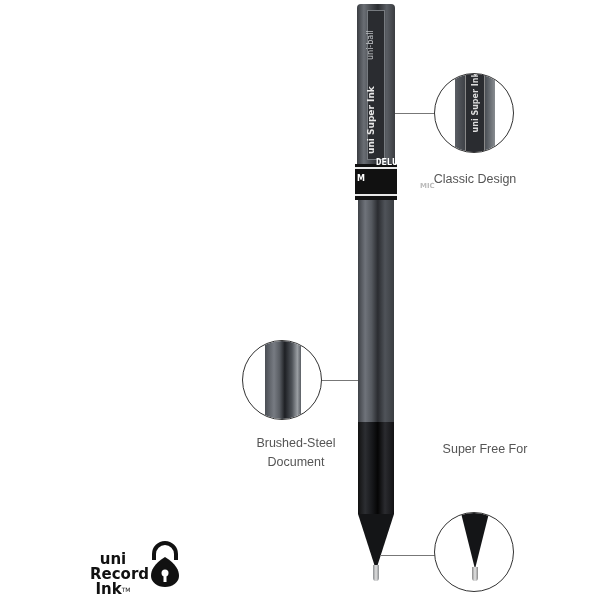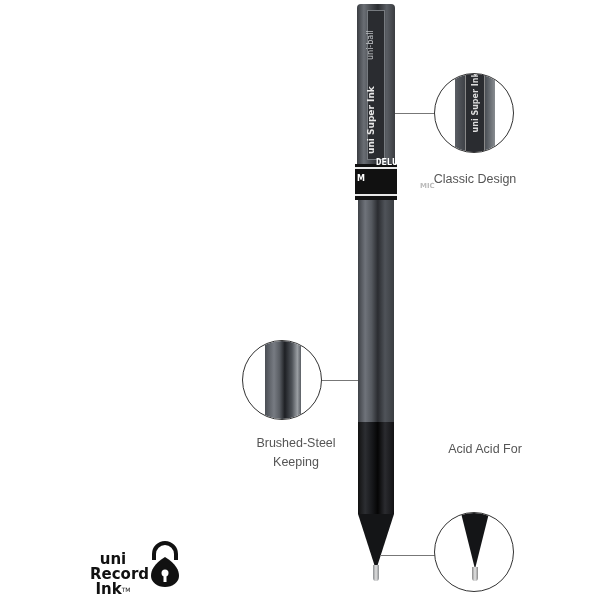--- a/index.html
+++ b/index.html
@@ -59,25 +59,25 @@
   <div class="abs" style="left:16px;top:30px;width:48px;color:#ddd;font-size:8px;font-weight:bold;transform:rotate(-90deg);white-space:nowrap;text-align:center;">uni Super Ink</div>
 </div>
 <div class="abs label" style="left:420px;top:170px;width:110px;">Classic Design</div>
 
 <div class="abs leader" style="left:322px;top:380px;width:36px;"></div>
 <div class="abs circle" style="left:242px;top:340px;">
   <div class="zoom-bar" style="left:22px;width:36px;background:linear-gradient(90deg,#4a4e54 0%,#777b82 25%,#5a5e64 40%,#1e2024 55%,#4f5359 75%,#9a9ea3 90%,#5a5e64 100%);"></div>
 </div>
 <div class="abs label" style="left:236px;top:434px;width:120px;">
   <div>Brushed-Steel</div>
-  <div>Keeping</div>
+  <div>Document</div>
 </div>
 
 <div class="abs label" style="left:420px;top:440px;width:130px;">
-  <div>Acid Acid For</div>
+  <div>Super Free For</div>
 </div>
 <div class="abs leader" style="left:380px;top:555px;width:55px;"></div>
 <div class="abs circle" style="left:434px;top:512px;">
   <div class="abs" style="left:26px;top:0;width:0;height:0;border-left:14px solid transparent;border-right:14px solid transparent;border-top:56px solid #141517;"></div>
   <div class="abs" style="left:37px;top:54px;width:6px;height:14px;background:linear-gradient(90deg,#888,#e5e5e5,#888);border-radius:0 0 3px 3px;"></div>
 </div>
 
 <div class="abs logo-text">
   <div>uni</div>
   <div>Record</div>

